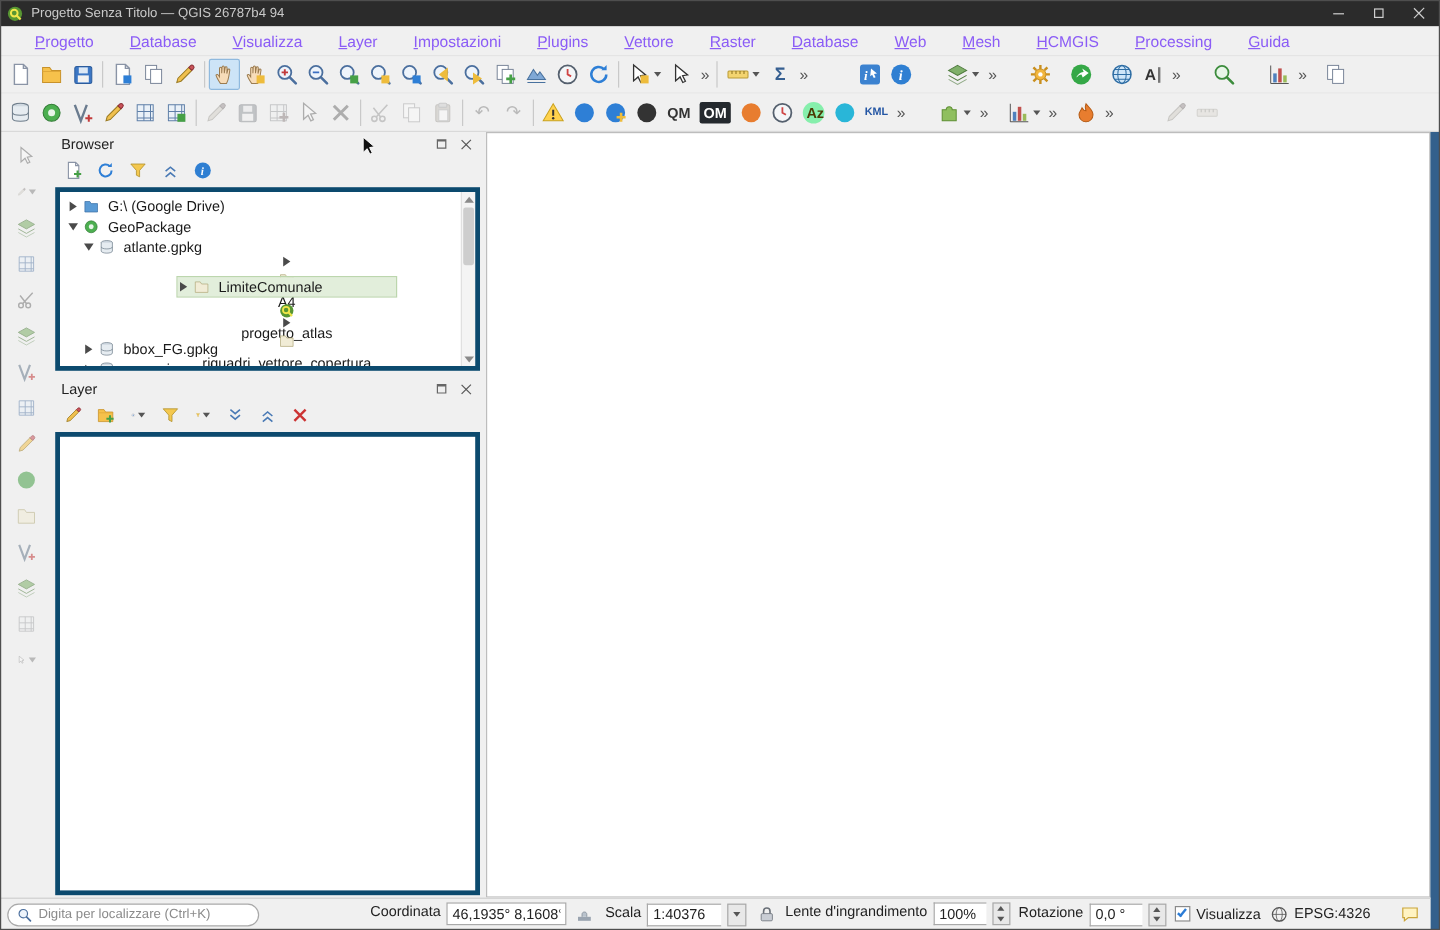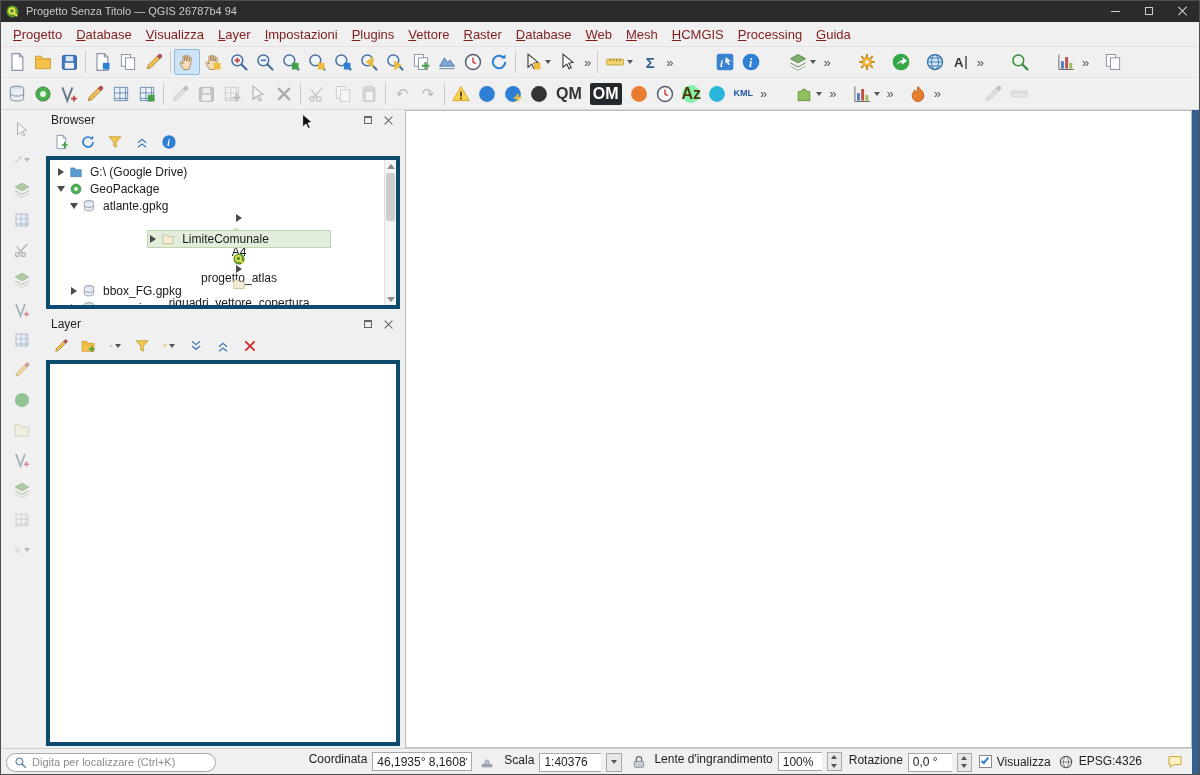--- a/index.html
+++ b/index.html
@@ -20,38 +20,38 @@
   .wbtns { margin-left:auto; display:flex; height:100%; }
   .wbtn { width:34px; height:100%; display:flex; align-items:center; justify-content:center; }
   .wb-min { width:9px; height:1px; background:#cfcfcf; }
   .wb-max { width:8px; height:8px; border:1px solid #cfcfcf; }
   .wb-x { position:relative; width:10px; height:10px; }
   .wb-x::before,.wb-x::after { content:''; position:absolute; left:4px; top:-1px; width:1.4px; height:12px; background:#cfcfcf; }
   .wb-x::before{ transform:rotate(45deg);} .wb-x::after{ transform:rotate(-45deg);}
 
   
   .menubar { position:absolute; top:22px; left:0; right:0; height:25px; background:#f0f0f0; display:flex; align-items:center; padding-left:6px; border-bottom:1px solid #e2e2e2; }
-  .mi { display:inline-block; padding:3px 7px; font-size:13px; color:#7f1d1d; }
+  .mi { display:inline-block; padding:3px 7px; font-size:13px; color:#8b5cf6;margin-left:16px; }
   .mi::first-letter { text-decoration:underline; }
 
   
   .tbrow { position:absolute; left:0; right:0; background:#f0f0f0; display:flex; align-items:center; padding:0 4px; }
   .tbrow1 { top:47px; height:31px; border-bottom:1px solid #e6e6e6; }
   .tbrow2 { top:78px; height:32px; border-bottom:1px solid #d9d9d9; }
   .tb { width:26px; height:26px; display:flex; align-items:center; justify-content:center; border:1px solid transparent; flex:none; }
   .tb.wide { width:auto; padding:0 3px; }
   .tb.active { background:#cde4f7; border:1px solid #8fb9de; border-radius:2px; }
   .tb.dis { opacity:.35; filter:grayscale(.9); }
   .ti { width:20px; height:20px; display:block; }
   .ti.sm { width:16px; height:16px; }
   .sep { width:1px; height:22px; background:#c9c9c9; margin:0 3px; flex:none; }
   .gap8{ width:8px; flex:none;} .gap20{ width:20px; flex:none;} .gap36{ width:36px; flex:none;}
   .ovf { color:#555; font-size:13px; padding:0 3px; flex:none; }
   .caret { width:0; height:0; border-left:3.5px solid transparent; border-right:3.5px solid transparent; border-top:4px solid #555; margin-left:2px; }
-  .badge { font-weight:bold; font-size:16px; color:#333; line-height:1; }
+  .badge { font-weight:bold; font-size:12px; color:#333; line-height:1; }
   .badge.sigma { font-size:15px; color:#365f91; font-weight:bold; }
   .badge.dark { background:#24292e; color:#fff; padding:3px 3px; border-radius:2px; }
   .badge.ycircle { background:#86efac; border-radius:50%; width:18px; height:18px; line-height:18px; text-align:right; color:#4c3a05; }
   .badge.blue { color:#2456a4; font-size:9px; }
   .badge.anno { border-right:2px solid #777; padding-right:2px; font-size:13px; }
   .badge.arrowch { font-size:15px; color:#555; font-weight:normal; }
   .c-yellow{color:#eebc3c}.c-green{color:#46a046}.c-blue{color:#2e7fd6}.c-red{color:#cc3333}.c-cyan{color:#29b6d8}.c-orange{color:#e87d2f}.c-dark{color:#333}
 
   
   .leftbar { position:absolute; left:0; top:110px; bottom:27px; width:44px; background:#f0f0f0; display:flex; flex-direction:column; align-items:center; padding-top:8px; gap:6px; }

